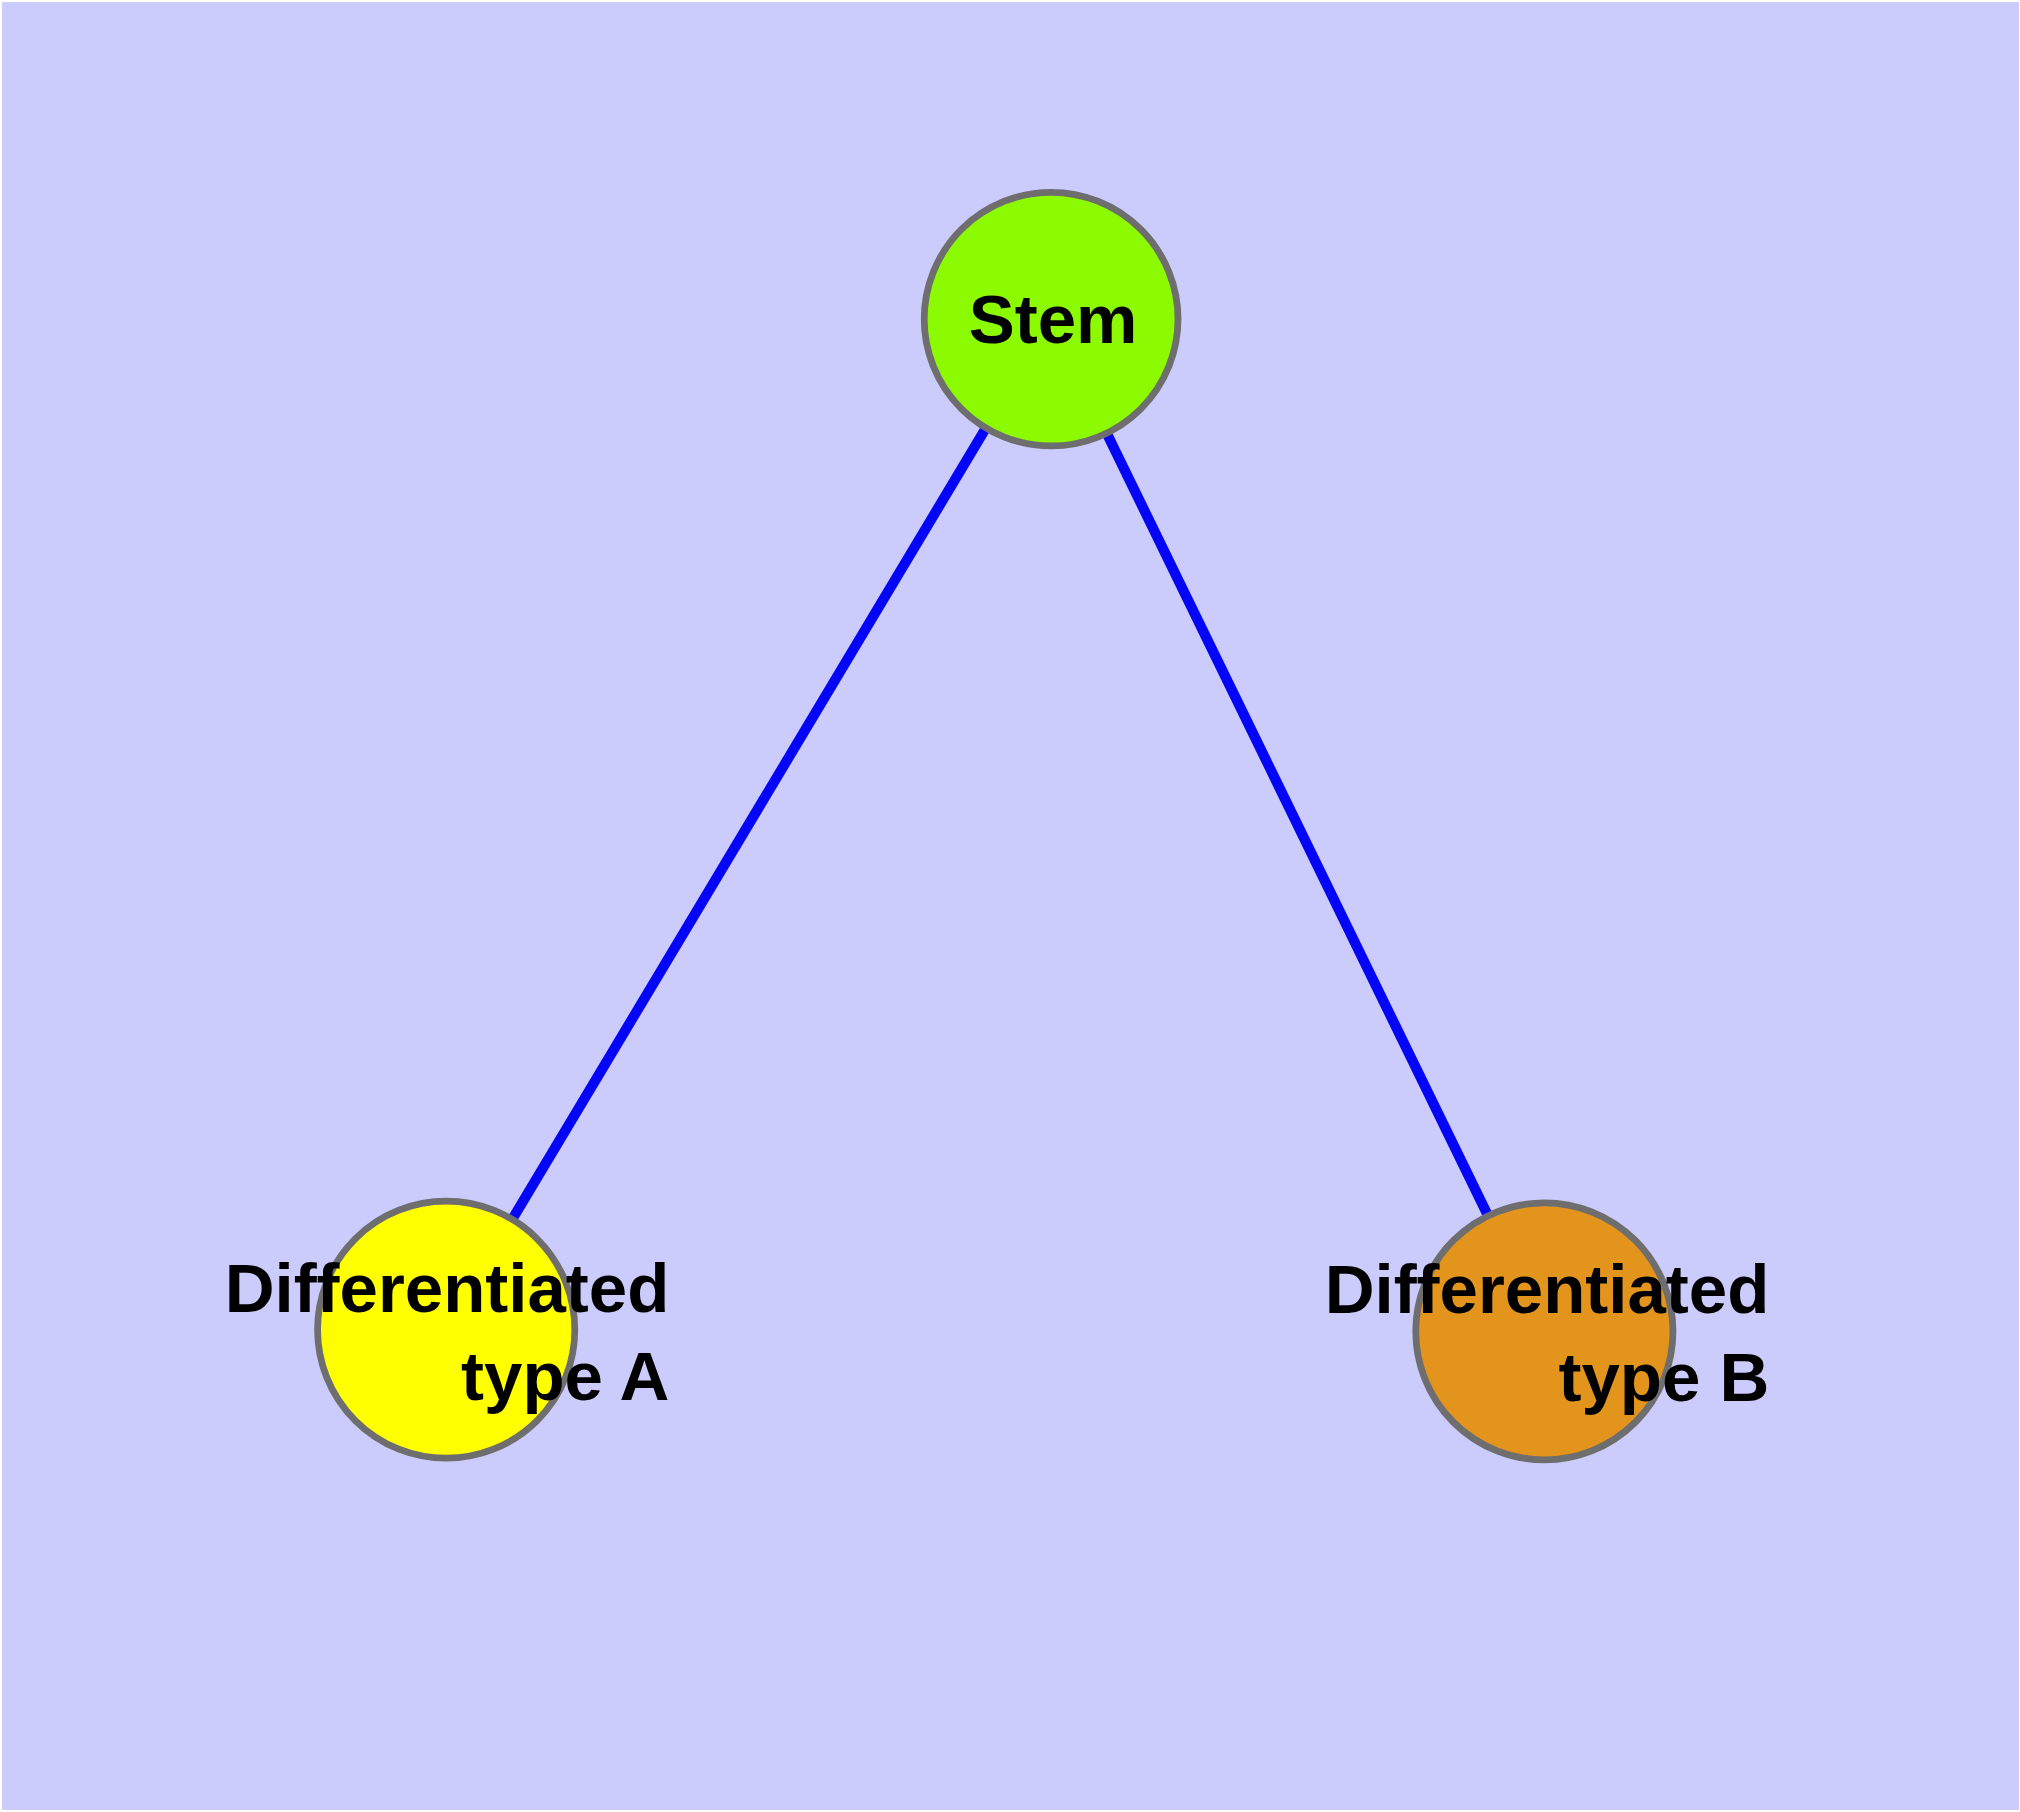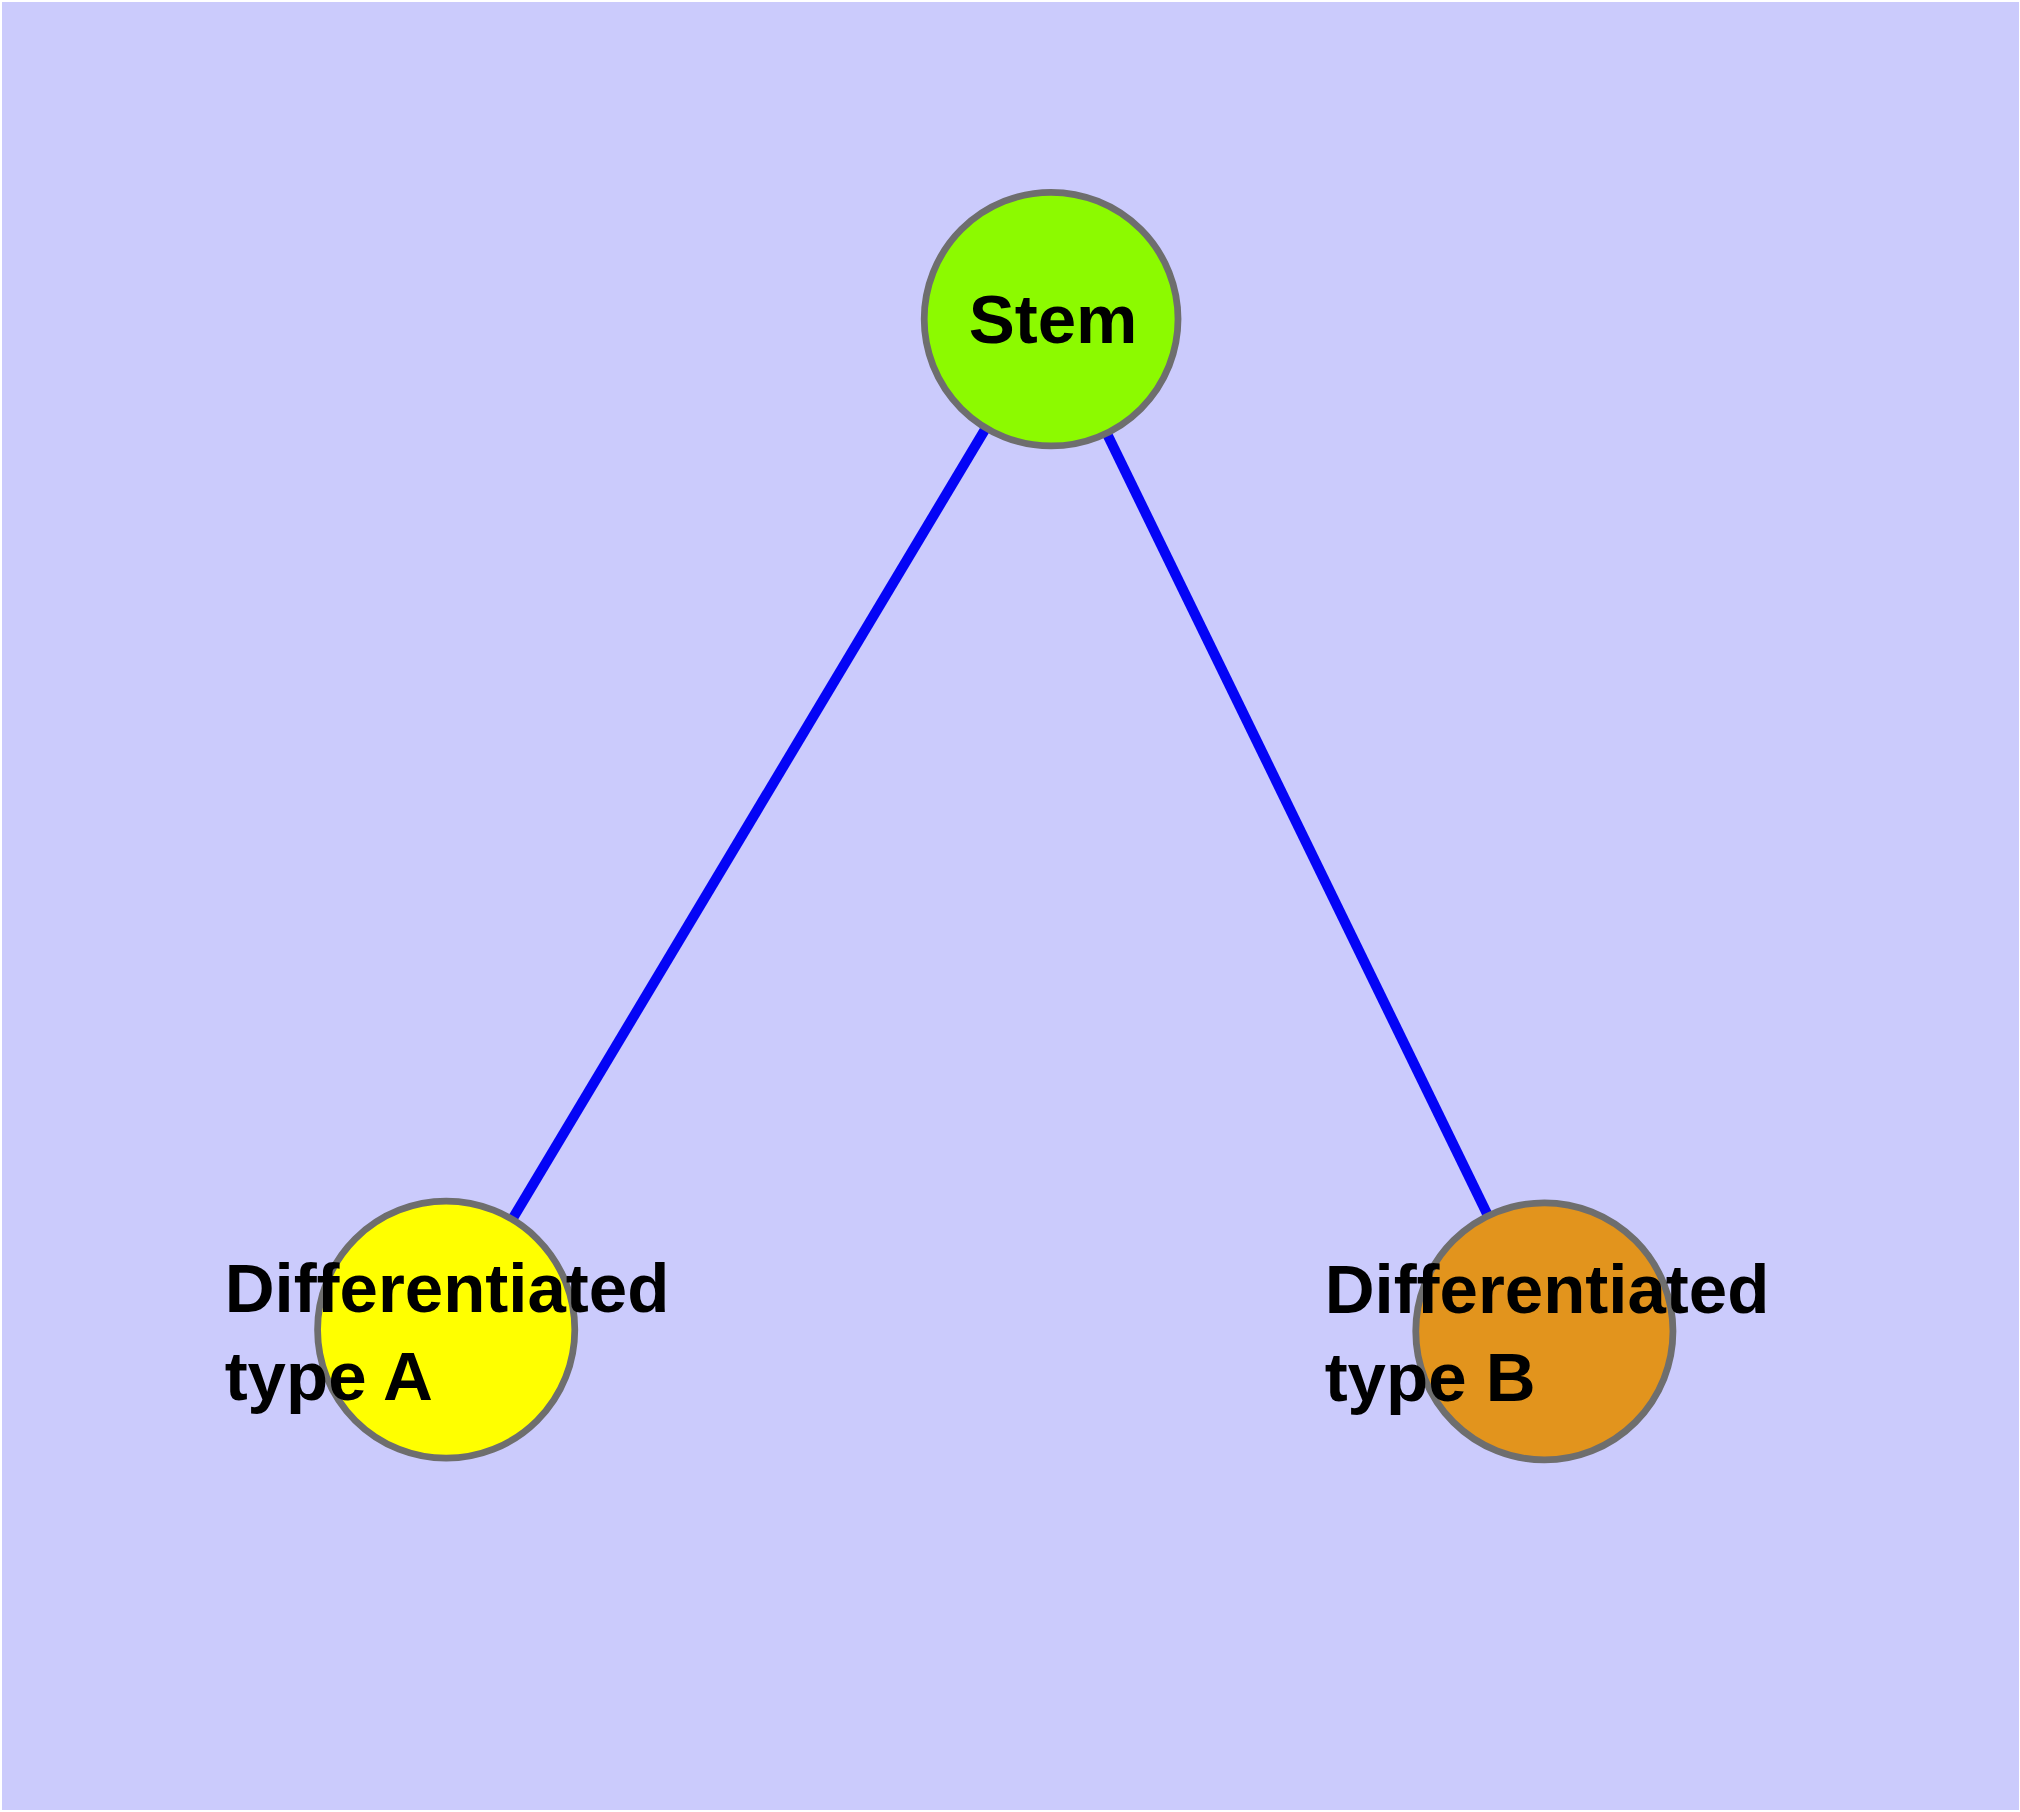--- a/index.html
+++ b/index.html
@@ -29,21 +29,21 @@
     height: 100%;
     display: block;
   }
   .node-label {
     position: absolute;
     transform: translate(-50%, -50%);
     color: var(--text, #000000);
     font-weight: bold;
     font-size: 69px;
     line-height: 1.28;
-    text-align: left;
+    text-align: right;
     white-space: pre-line;
     letter-spacing: 0;
     pointer-events: none;
   }
   .node-label.stem { left: 1051px; top: 318px; }
   .node-label.diff-a { left: 445px;  top: 1331px; }
   .node-label.diff-b { left: 1545px; top: 1332px; }
 </style>
 </head>
 <body>

